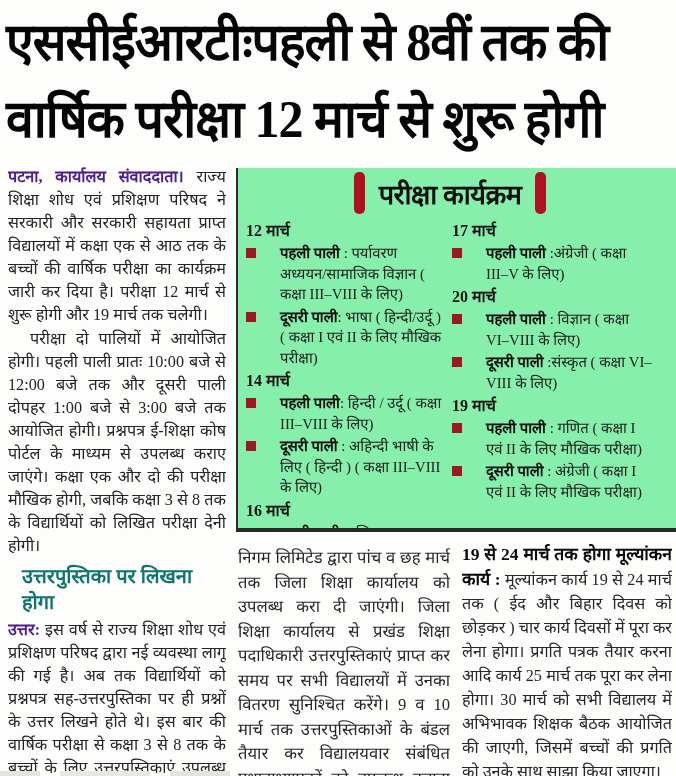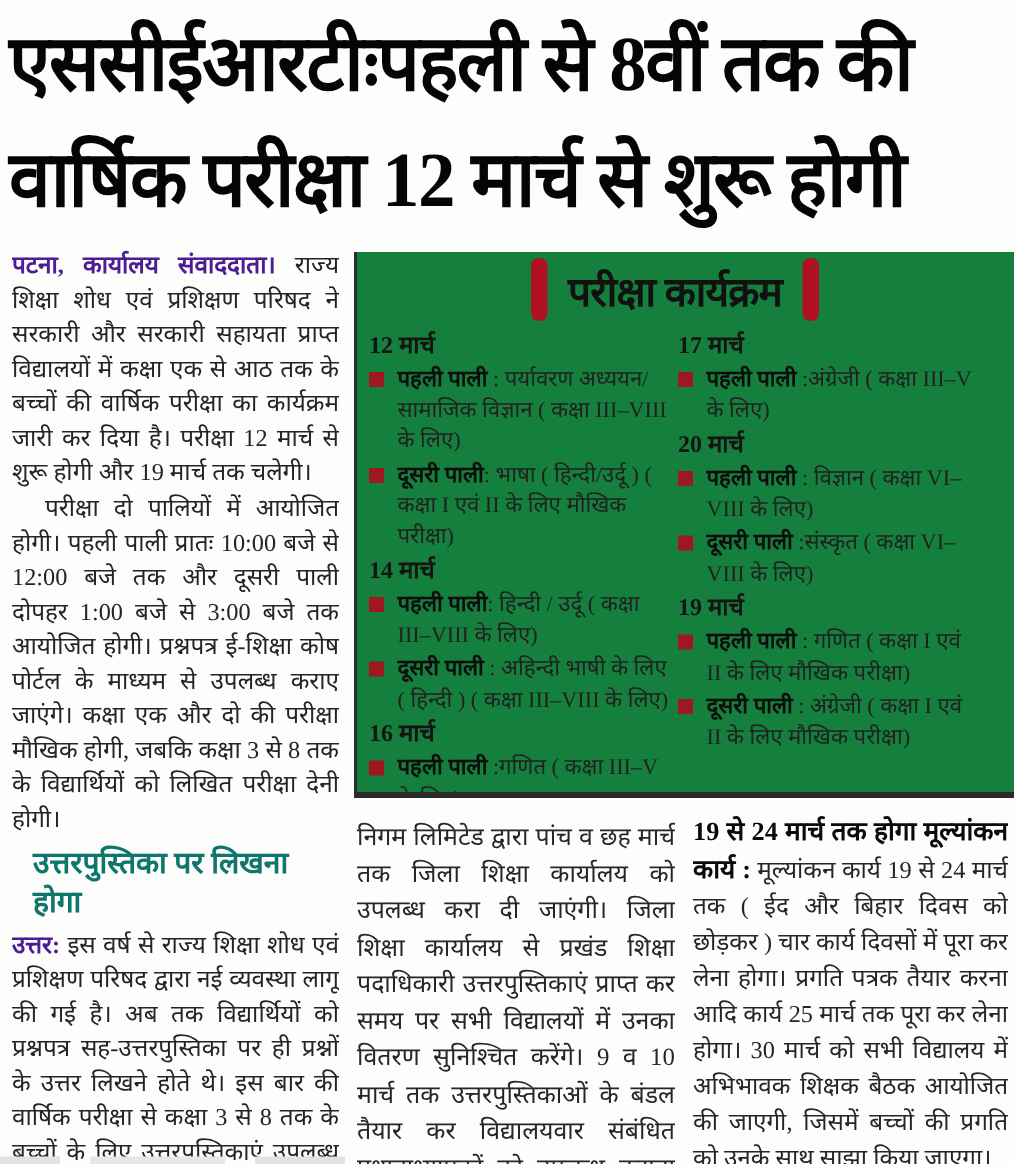--- a/index.html
+++ b/index.html
@@ -47,21 +47,21 @@
     margin: 5px 0 4px 14px;
     line-height: 26px;
     text-align: left;
   }
   
   .sched-box {
     position: absolute;
     left: 236px; top: 168px; width: 440px; height: 364px;
     border-left: 2px solid #2e2e2e;
     border-bottom: 4px solid #2a2a2a;
-    background: #15803d;
+    background: #86efac;
     padding: 2px 20px 0 6px;
     overflow: hidden;
   }
   .sched-title-row {
     display: flex;
     align-items: center;
     justify-content: center;
     gap: 14px;
     margin: 2px 0 4px 0;
   }
@@ -81,21 +81,21 @@
   .sched-date {
     text-align: left;
     font-weight: bold;
     font-size: 16px;
     color: #141414;
     margin: 3px 0 2px 0;
     line-height: 20px;
   }
   .sched-item {
     display: flex;
-    gap: 9px;
+    gap: 24px;
     font-size: 14.8px;
     line-height: 20.5px;
     color: #202020;
     margin-bottom: 2px;
   }
   .bullet-sq {
     flex: 0 0 auto;
     width: 10px; height: 10px;
     margin-top: 5px;
     background: #9e1820;

